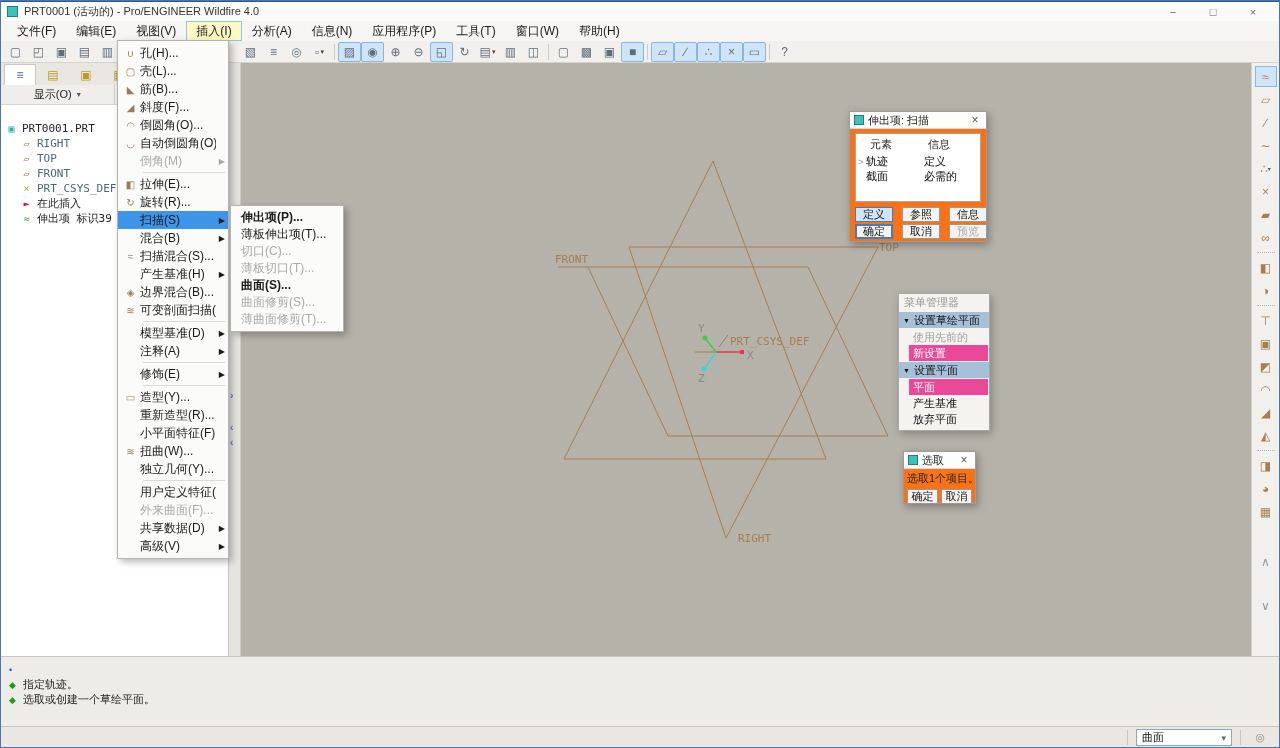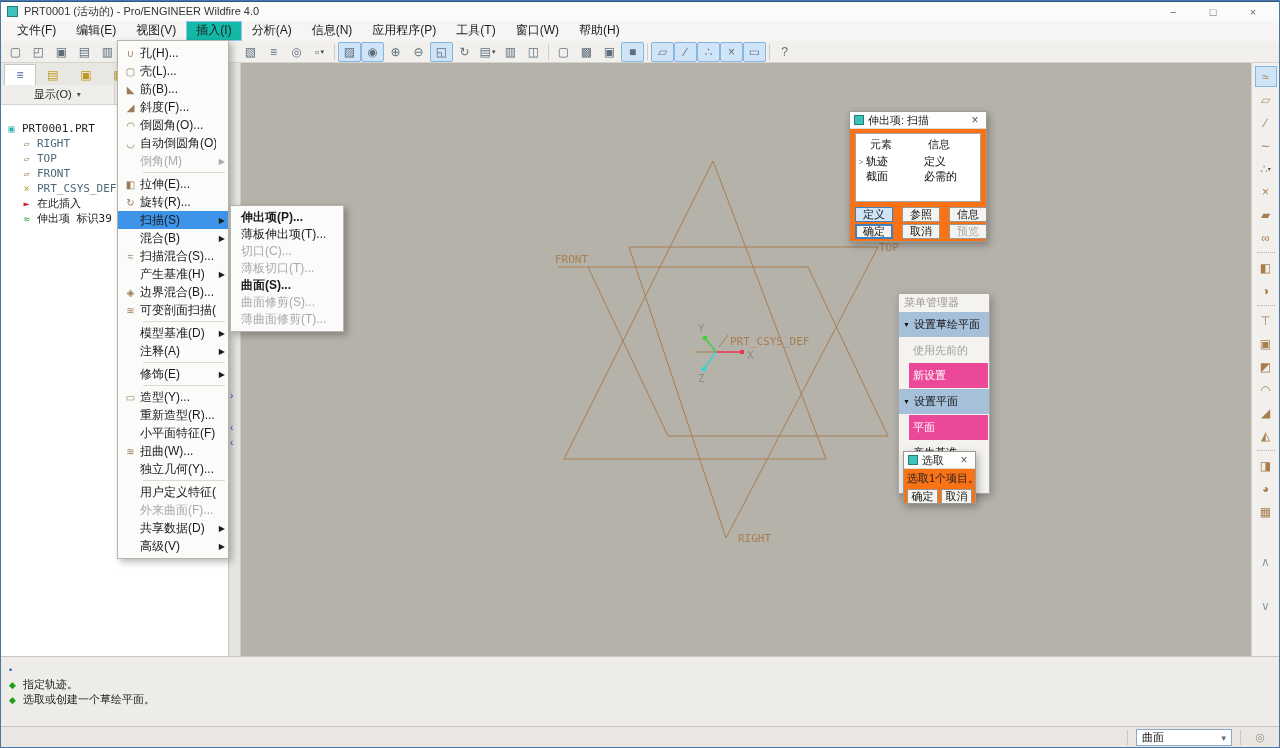--- a/index.html
+++ b/index.html
@@ -7,22 +7,22 @@
   body{position:relative;overflow:hidden;font-family:"Liberation Sans",sans-serif;background:#b5b2aa;border:1px solid #4a76a8}
 
   
   .titlebar{position:absolute;left:0;top:0;width:100%;height:20px;background:#fbfbfa;display:flex;align-items:center;gap:6px;padding:0 6px;font-size:11px;color:#333;border-top:1px solid #2d5a8a}
   .app-icon{width:11px;height:11px;background:#3fc0ba;border:1px solid #1f807a}
   .win-controls{margin-left:auto;display:flex;gap:0;color:#666}
   .win-btn{width:40px;height:19px;display:flex;align-items:center;justify-content:center;font-size:11px}
 
   
   .menubar{position:absolute;left:0;top:20px;width:100%;height:20px;background:#f6f5f3;display:flex;align-items:stretch;padding-left:6px;font-size:12px;color:#1a1a1a}
-  .mb-item{padding:0 9px;display:flex;align-items:flex-start;border:1px solid transparent}
-  .mb-item.act{background:#14b8a6;border-color:#92c4ec}
+  .mb-item{padding:0 9px;display:flex;align-items:center;border:1px solid transparent}
+  .mb-item.act{background:#fef9c3;border-color:#92c4ec}
 
   
   .toolbar{position:absolute;left:0;top:40px;width:100%;height:22px;background:#f1f0ed;border-bottom:1px solid #d6d3cf;display:flex;align-items:center;padding-left:3px}
   .tb-group{display:flex;align-items:center}
   .tb{width:23px;height:20px;display:flex;align-items:center;justify-content:center;font-size:12px;color:#5f6e7d;border:1px solid transparent}
   .tb.on{background:#cfe4f7;border-color:#85b7e2;border-radius:2px}
   .tb.has-sub::after{content:"▾";font-size:7px;color:#444;margin-left:1px}
   .tb-sep{width:1px;height:16px;background:#d0cdc8;margin:0 3px}
   .tb-spacer{width:120px}
 
@@ -84,21 +84,21 @@
   .sw-el{width:58px}
   .sweep-btns{display:grid;grid-template-columns:38px 38px 38px;gap:2px 9px;padding:1px 5px 4px 5px}
   .btn{height:15px;background:#f4f3f1;border:1px solid #9a9892;display:flex;align-items:center;justify-content:center;color:#111;font-size:11px}
   .btn.active{background:#cfe4f7;border-color:#3d7fc0}
   .btn.focus{border:2px solid #3d7fc0}
   .btn.dis{color:#aaa}
 
   
   .mm{position:absolute;left:897px;top:292px;width:92px;background:#f4f3f0;border:1px solid #aaa8a4;box-shadow:2px 3px 8px rgba(0,0,0,.25);z-index:20;font-size:11px;padding-bottom:3px}
   .mm-title{height:17px;display:flex;align-items:center;padding:0 5px;color:#9a988f}
-  .mm-row{height:25px;display:flex;align-items:center;padding:0 4px;margin:0 1px 0 10px;color:#111;white-space:nowrap}
+  .mm-row{height:16px;display:flex;align-items:center;padding:0 4px;margin:0 1px 0 10px;color:#111;white-space:nowrap}
   .mm-row.hdr{background:#a7c0da;margin:1px 0;gap:4px}
   .mm-row.hdr::before{content:"▼";font-size:7px;color:#111}
   .mm-row.sel{background:#ec4899;color:#fff}
   .mm-row.dis{color:#a0a0a0}
 
   
   .select-dlg{left:902px;top:450px;width:73px;height:53px}
   .sel-msg{padding:2px 3px;color:#222;white-space:nowrap}
   .sel-btns{display:flex;justify-content:space-between;padding:1px 3px}
   .sel-btns .btn{width:31px}

